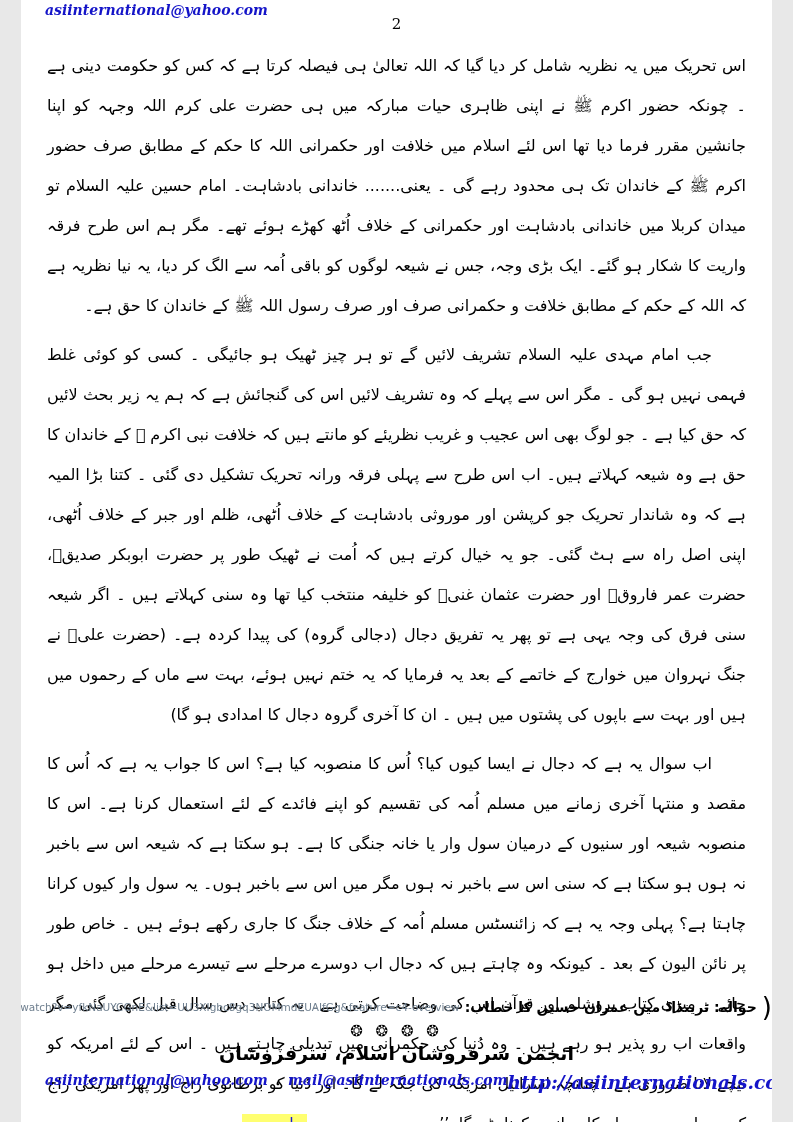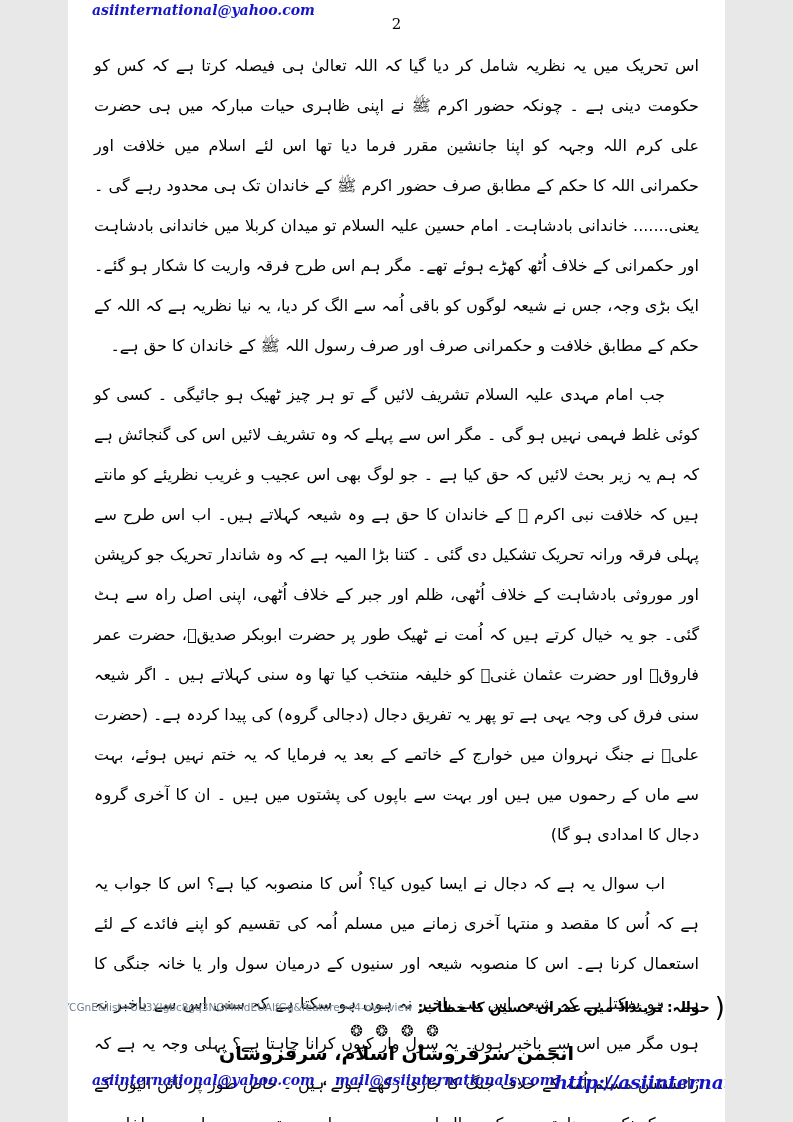--- a/index.html
+++ b/index.html
@@ -1,18 +1,18 @@
 <!DOCTYPE html>
 <html lang="ur"><head>
 <meta charset="utf-8">
 <style>
   html,body { margin:0; padding:0; background:#e8e8e8; }
   .page {
     position:relative;
-    width:657px; height:1122px;
+    width:751px; height:1122px;
     margin:0 auto;
     background:#ffffff;
     overflow:hidden;
     font-family:"DejaVu Sans", sans-serif;
     color:#000;
   }
   
   .header-email {
     position:absolute; top:2px; left:24px;
     font-family:"DejaVu Serif", serif;

